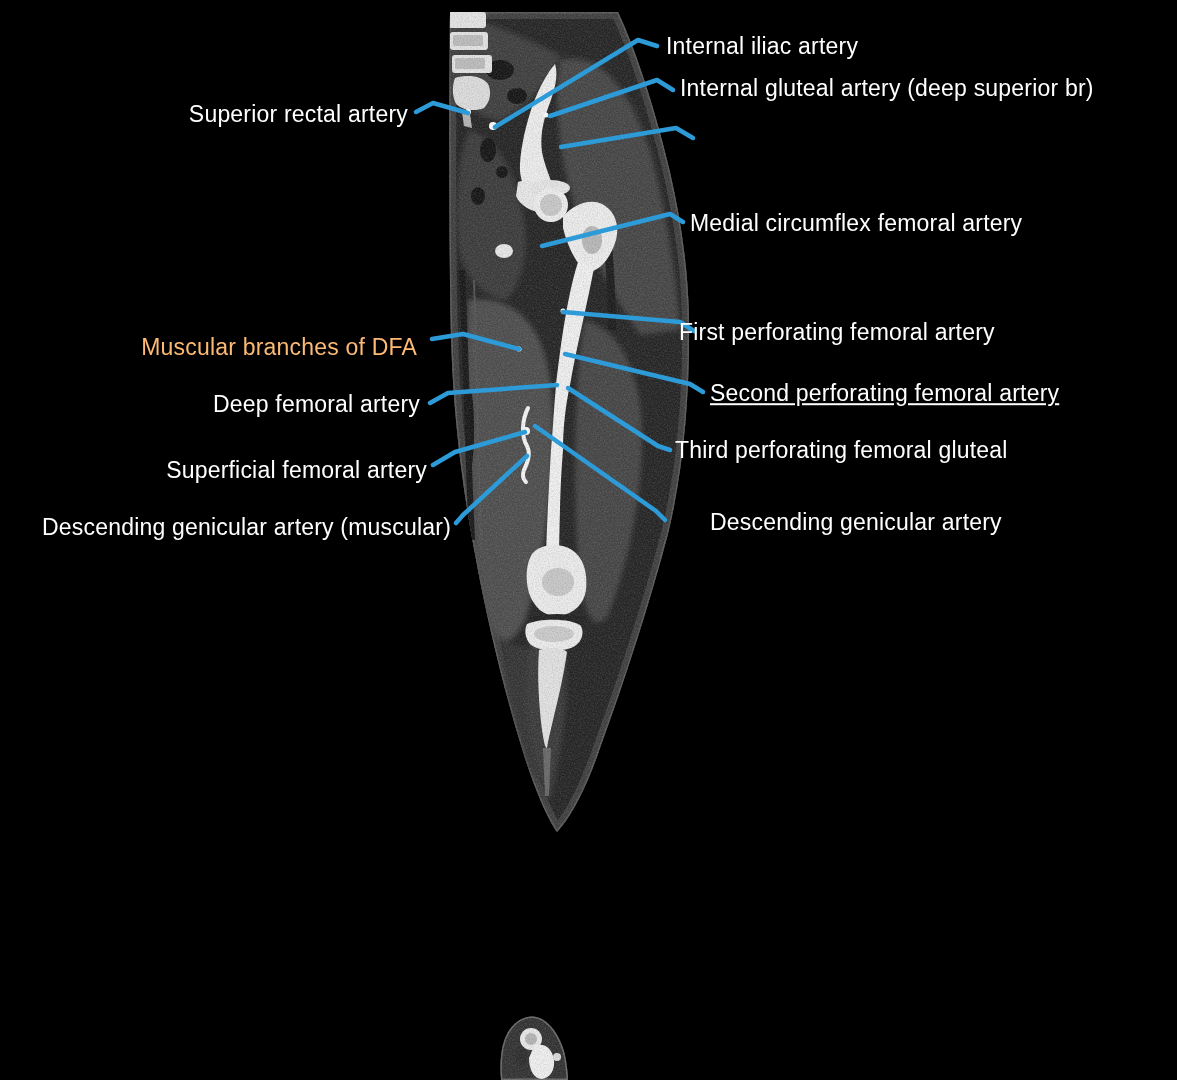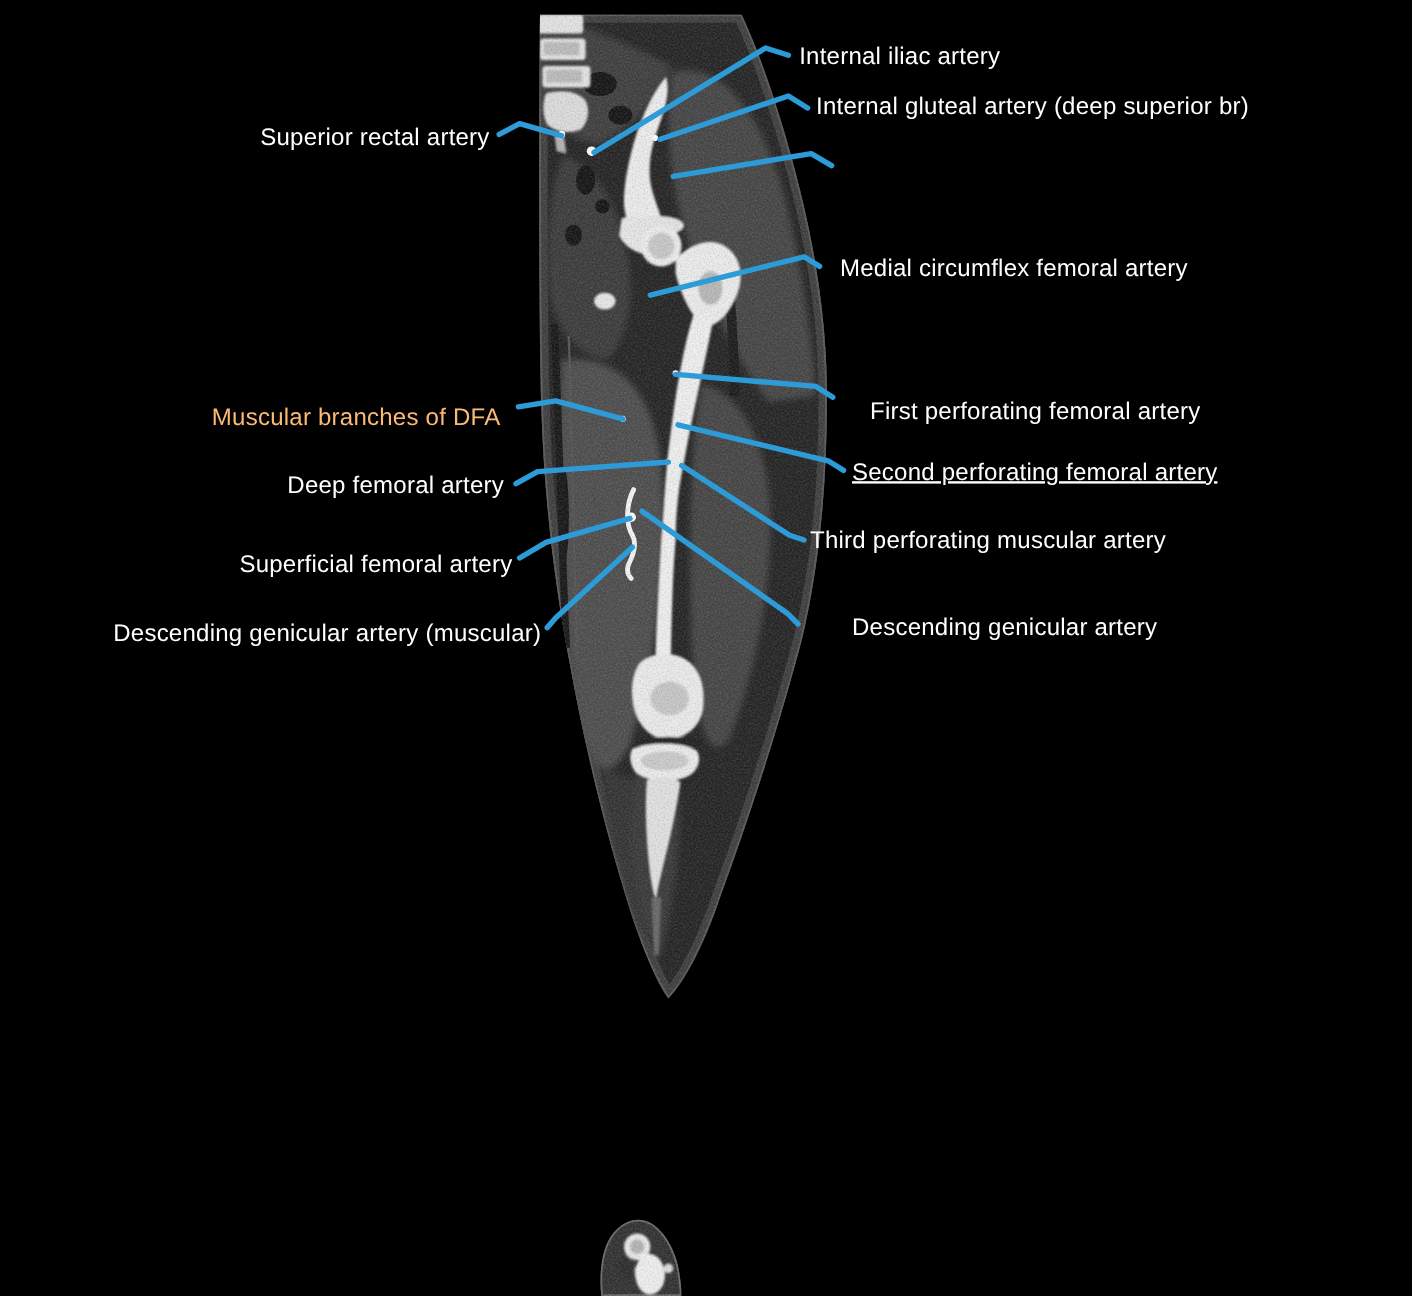--- a/index.html
+++ b/index.html
@@ -1,21 +1,21 @@
 <!DOCTYPE html>
 <html><head>
 <meta charset="utf-8">
 <style>
   html,body{margin:0;padding:0;background:#000;}
   .stage{position:relative;width:1177px;height:1080px;background:#000;overflow:hidden;
          font-family:"Liberation Sans",sans-serif;}
   .stage svg{position:absolute;left:0;top:0;}
   #labels{position:absolute;left:0;top:0;width:100%;height:100%;pointer-events:none;}
   .artery-label{position:absolute;white-space:nowrap;transform:translateY(-50%);
-                font-size:20px;line-height:1.2;letter-spacing:.2px;font-weight:400;}
+                font-size:23px;line-height:1.2;letter-spacing:.2px;font-weight:400;}
 </style>
 </head>
 <body>
 
 <div class="stage">
 
   <svg width="1177" height="1080" viewBox="0 0 1177 1080">
     <defs>
       <clipPath id="thighClip">
         <path d="M450,12 L618,12 C636,50 656,112 670,172 C681,220 688,268 689,318
@@ -165,23 +165,23 @@
         <polyline points="433,465 455,452 525,432" fill="none" stroke="#2D9BD8" stroke-width="4.5" stroke-linecap="round" stroke-linejoin="round"></polyline>
         <polyline points="456,523 463,515 527,456" fill="none" stroke="#2D9BD8" stroke-width="4.5" stroke-linecap="round" stroke-linejoin="round"></polyline>
         <polyline points="535,426 656,511 665,520" fill="none" stroke="#2D9BD8" stroke-width="4.5" stroke-linecap="round" stroke-linejoin="round"></polyline>
       </g>
   </svg>
 
   <div id="labels">
       <div class="artery-label" style="color: rgb(255, 255, 255); top: 47px; left: 666px;">Internal iliac artery</div>
       <div class="artery-label" style="color: rgb(255, 255, 255); top: 89px; left: 680px;">Internal gluteal artery (deep superior br)</div>
       <div class="artery-label" style="color: rgb(255, 255, 255); top: 115px; right: 769px; margin-left: 16px;">Superior rectal artery</div>
-      <div class="artery-label" style="color: rgb(255, 255, 255); top: 224px; left: 690px; margin-left: 10px;">Medial circumflex femoral artery</div>
-      <div class="artery-label" style="color: rgb(255, 255, 255); top: 333px; left: 725px; margin-top: 10px;">First perforating femoral artery</div>
+      <div class="artery-label" style="color: rgb(255, 255, 255); top: 224px; left: 690px;">Medial circumflex femoral artery</div>
+      <div class="artery-label" style="color: rgb(255, 255, 255); top: 333px; left: 679px;">First perforating femoral artery</div>
       <div class="artery-label" style="color: #fdba74; top: 348px; right: 760px;">Muscular branches of DFA</div>
       <div class="artery-label" style="color: rgb(255, 255, 255); top: 394px; left: 710px; text-decoration: underline;">Second perforating femoral artery</div>
       <div class="artery-label" style="color: rgb(255, 255, 255); top: 405px; right: 757px;">Deep femoral artery</div>
-      <div class="artery-label" style="color: rgb(255, 255, 255); top: 451px; left: 675px;">Third perforating muscular artery</div>
+      <div class="artery-label" style="color: rgb(255, 255, 255); top: 451px; left: 675px;">Third perforating femoral gluteal</div>
       <div class="artery-label" style="color: rgb(255, 255, 255); top: 528px; right: 726px;">Descending genicular artery (muscular)</div>
       <div class="artery-label" style="color: rgb(255, 255, 255); top: 471px; right: 750px;">Superficial femoral artery</div>
       <div class="artery-label" style="color: rgb(255, 255, 255); top: 523px; left: 672px; margin-left: 38px;">Descending genicular artery</div>
     </div>
 </div>
 
 </body></html>

